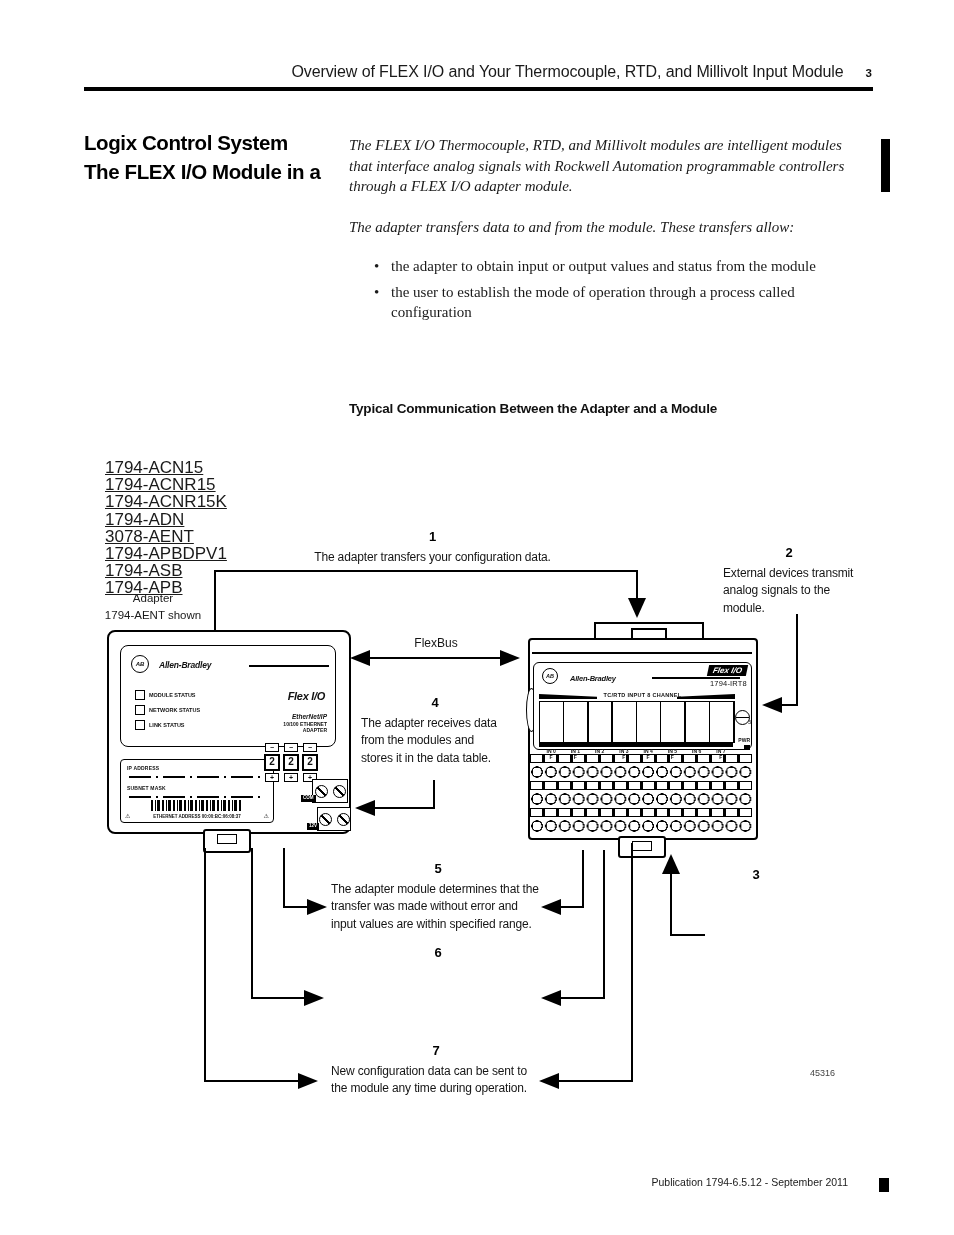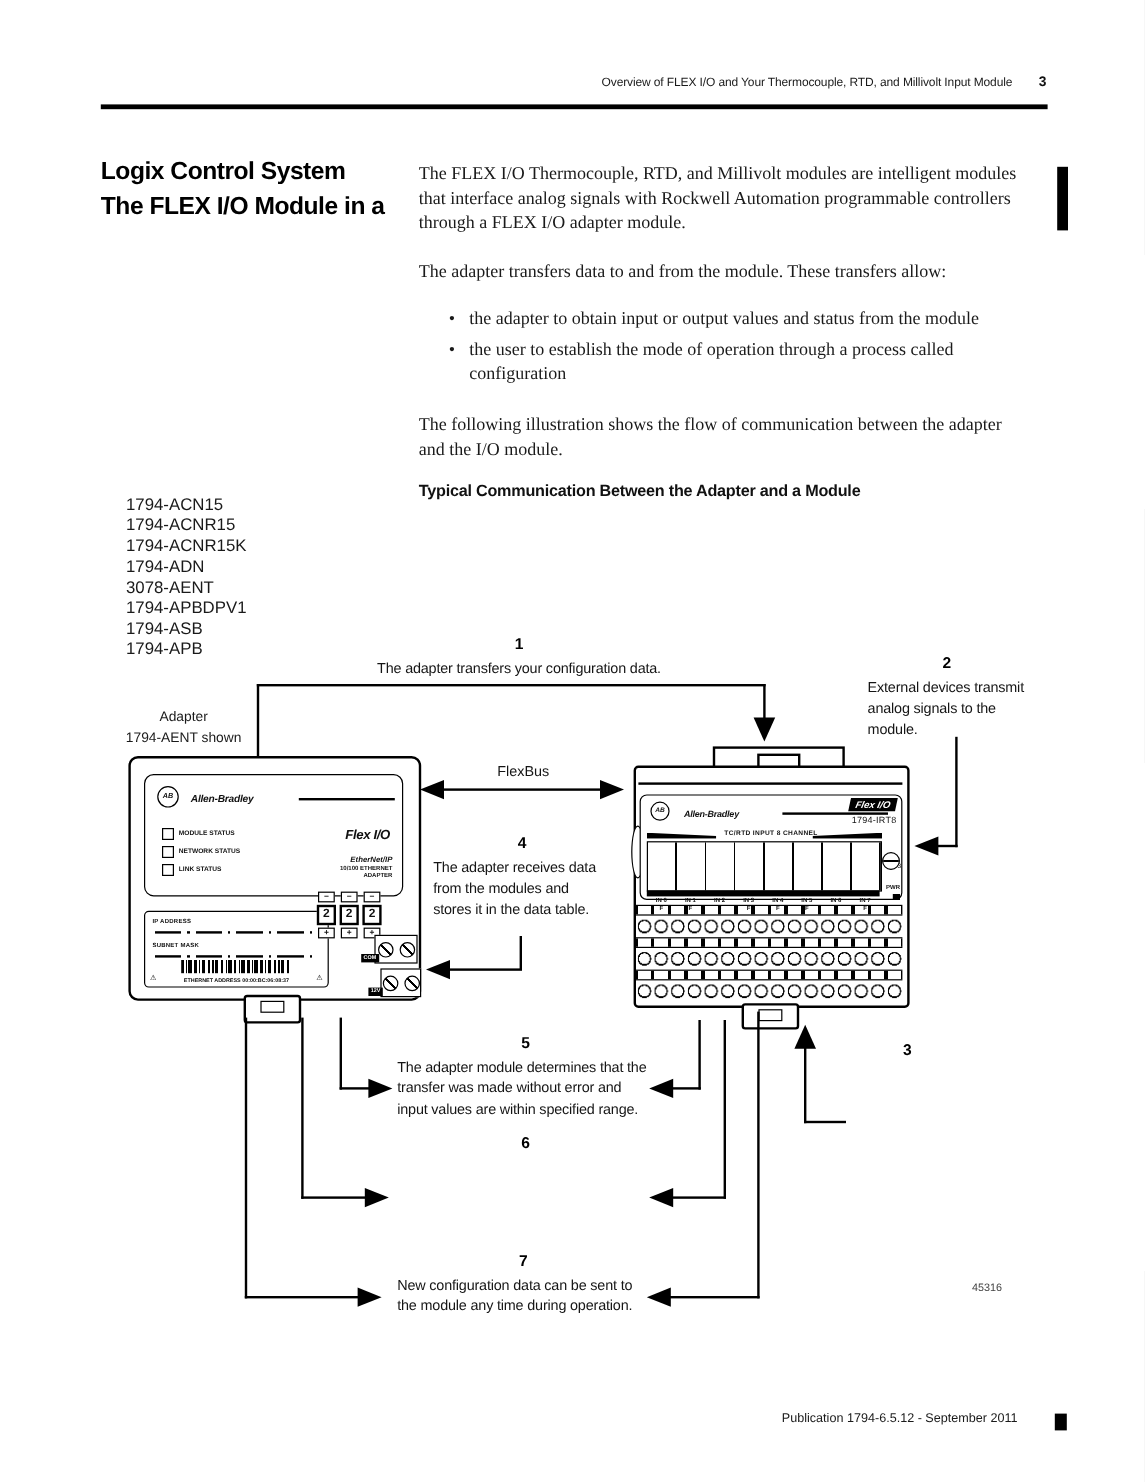--- a/index.html
+++ b/index.html
@@ -8,34 +8,34 @@
   .abs{position:absolute;}
   .hline{position:absolute;background:#000;height:2px;}
   .vline{position:absolute;background:#000;width:2px;}
   .arr{position:absolute;width:0;height:0;}
   .arr-r{border-top:8px solid transparent;border-bottom:8px solid transparent;border-left:20px solid #000;}
   .arr-l{border-top:8px solid transparent;border-bottom:8px solid transparent;border-right:20px solid #000;}
   .arr-d{border-left:9px solid transparent;border-right:9px solid transparent;border-top:20px solid #000;}
   .arr-u{border-left:9px solid transparent;border-right:9px solid transparent;border-bottom:20px solid #000;}
 
   .hdr{position:absolute;left:84px;top:63px;width:788px;display:flex;justify-content:flex-end;align-items:baseline;gap:22px;}
-  .hdr .t{font-size:10px;color:#1a1a1a;letter-spacing:-0.1px;}
+  .hdr .t{font-size:16px;color:#1a1a1a;letter-spacing:-0.1px;}
   .hdr .n{font-size:11.5px;font-weight:bold;}
   .rule{position:absolute;left:84px;top:87px;width:789px;height:3.5px;background:#000;}
 
   .title{position:absolute;left:84px;top:128px;width:250px;font-size:20.5px;font-weight:bold;
          line-height:29px;letter-spacing:-0.4px;color:#000;}
   .serif{font-family:"Liberation Serif",serif;font-size:15px;line-height:20.5px;color:#1a1a1a;}
-  .para{position:absolute;left:349px;width:508px;}
+  .para{position:absolute;left:349px;width:508px;font-style:italic;}
   .bullets{position:absolute;left:374px;top:256px;width:486px;}
   .bullet-row{display:flex;margin-bottom:5px;}
   .bullet-row .m{width:17px;flex:none;}
   .fig-head{position:absolute;left:349px;top:401px;font-size:13.5px;font-weight:bold;letter-spacing:-0.2px;}
 
-  .models{position:absolute;left:105px;top:412px;font-size:14px;line-height:17.2px;color:#1a1a1a;}
+  .models{position:absolute;left:105px;top:459px;font-size:17px;line-height:17.2px;color:#1a1a1a;text-decoration:underline;}
   .adapter-cap{position:absolute;left:100px;top:590px;width:106px;text-align:center;font-size:11.5px;line-height:17px;color:#1a1a1a;}
 
   .callout{position:absolute;font-size:12px;line-height:1.42;letter-spacing:-0.15px;color:#151515;}
   .callout .num{font-weight:bold;text-align:center;font-size:13px;margin-bottom:3px;color:#000;}
   .flexbus{position:absolute;left:398px;top:636px;width:76px;text-align:center;font-size:12px;color:#151515;}
   .fignum{position:absolute;left:810px;top:1068px;font-size:9px;color:#444;}
 
   .footer{position:absolute;left:548px;top:1176px;width:300px;text-align:right;font-size:10.5px;color:#1a1a1a;}
   .chgbar{position:absolute;background:#000;}
 
@@ -127,21 +127,20 @@
     <div class="bullet-row">
       <span class="m">•</span>
       <span>the adapter to obtain input or output values and status from the module</span>
     </div>
     <div class="bullet-row">
       <span class="m">•</span>
       <span>the user to establish the mode of operation through a process called configuration</span>
     </div>
   </div>
 
-  <div class="para serif" style="top:344px;">The following illustration shows the flow of communication between the adapter and the I/O module.</div>
   <div class="fig-head">Typical Communication Between the Adapter and a Module</div>
 
   <div class="models">
     <div>1794-ACN15</div>
     <div>1794-ACNR15</div>
     <div>1794-ACNR15K</div>
     <div>1794-ADN</div>
     <div>3078-AENT</div>
     <div>1794-APBDPV1</div>
     <div>1794-ASB</div>

